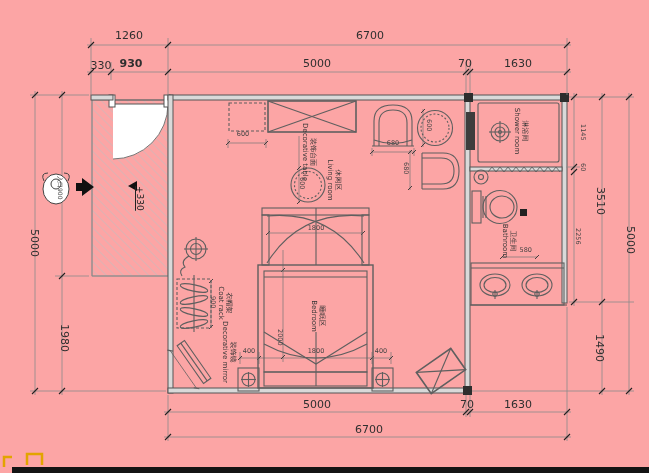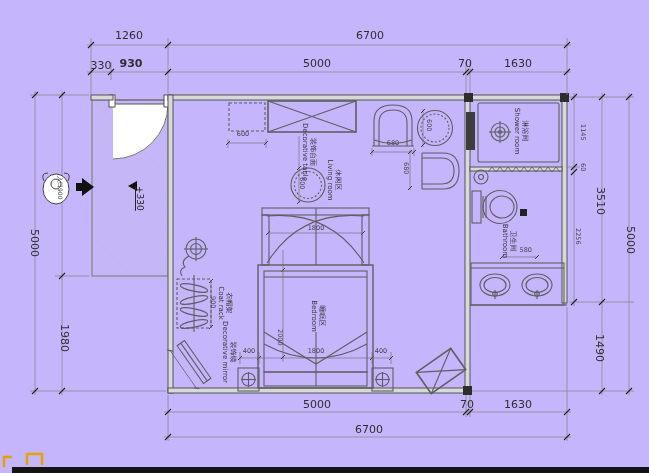--- a/index.html
+++ b/index.html
@@ -1,16 +1,16 @@
 <!DOCTYPE html>
 <html><head>
 <meta charset="utf-8">
 <style>
   html,body{margin:0;padding:0;background:#fff;}
-  .canvas{position:relative;width:649px;height:473px;background:#c4b5fd;overflow:hidden;
+  .canvas{position:relative;width:649px;height:473px;background:#fca5a5;overflow:hidden;
           font-family:"DejaVu Sans", sans-serif;color:#333;}
   .canvas svg{position:absolute;left:0;top:0;}
   .dim{position:absolute;font-size:11px;line-height:12px;text-align:center;color:#2f2f2f;white-space:nowrap;}
   .sm{font-size:6.5px;line-height:7px;color:#444;}
   .v{transform:rotate(90deg);transform-origin:0 0;}
   .rlabel{position:absolute;transform:rotate(90deg);transform-origin:0 0;font-size:7px;line-height:8px;
           text-align:center;color:#333;white-space:nowrap;}
   .rlabel span{display:block;}
   .lvl{font-size:9px;text-decoration:underline;color:#222;}
   .tiny{font-size:6px;color:#444;}

